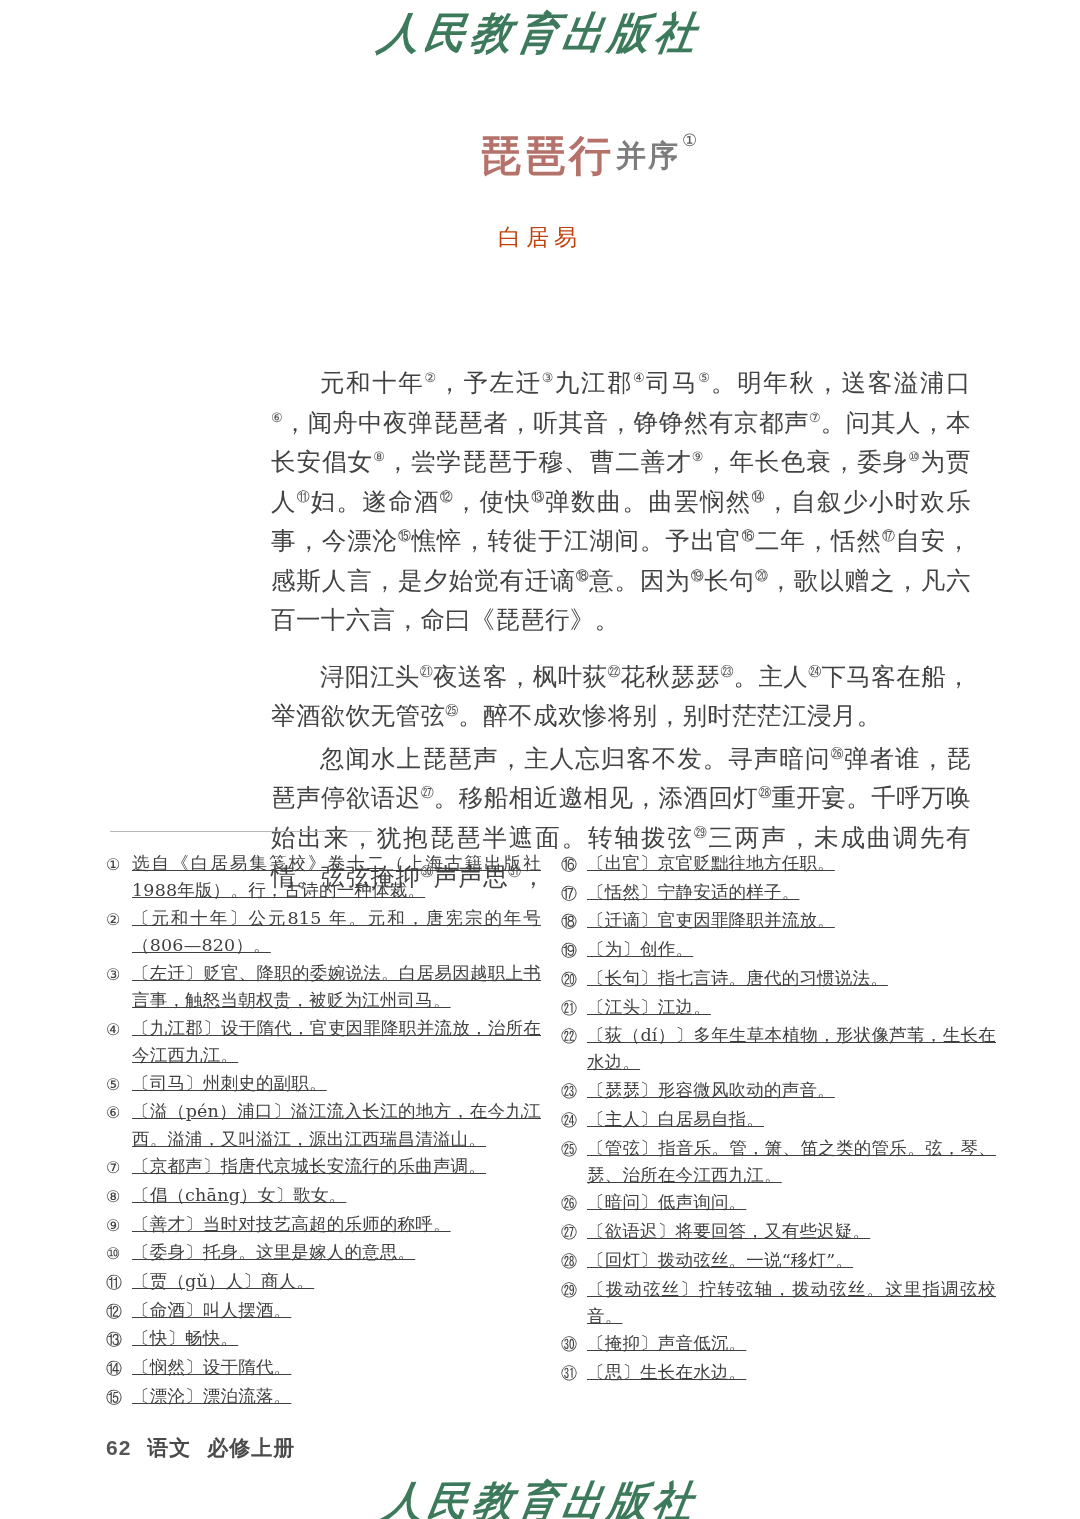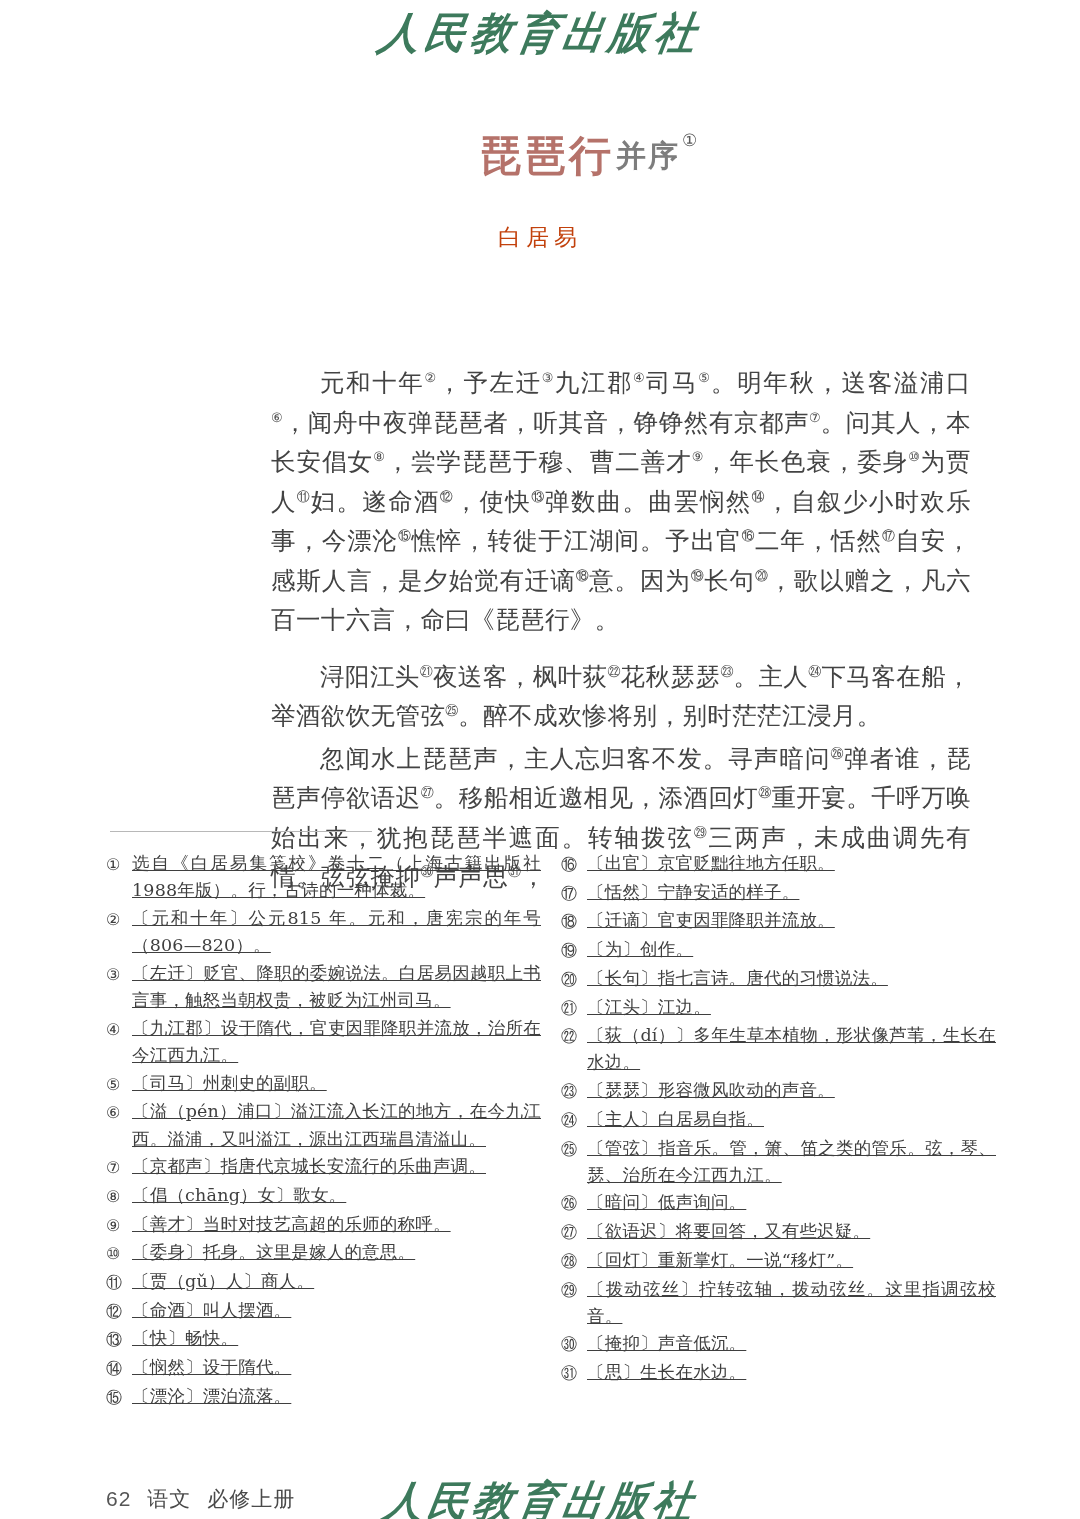--- a/index.html
+++ b/index.html
@@ -155,26 +155,27 @@
   .fn-text {
     flex: 1 1 auto;
     text-align: justify;
     text-align-last: left;
     text-decoration: underline;
   }
 
   
   .page-footer {
     position: absolute;
-    top: 1485px;
+    top: 1434px;
     left: 106px;
     font-family: "DejaVu Serif", serif;
     font-size: 21px;
     color: #4a4a4a;
     letter-spacing: 1px;
+    font-weight: bold;
   }
   .page-num {
     font-family: "Liberation Sans", sans-serif;
     font-size: 21px;
     color: #555;
     margin-right: 16px;
   }
   .footer-sub { margin-left: 2px; }
   .footer-gap { display: inline-block; width: 14px; }
 </style>
@@ -305,21 +306,21 @@
       <div class="fn-item">
         <span class="fn-num">㉖</span>
         <span class="fn-text">〔暗问〕低声询问。</span>
       </div>
       <div class="fn-item">
         <span class="fn-num">㉗</span>
         <span class="fn-text">〔欲语迟〕将要回答，又有些迟疑。</span>
       </div>
       <div class="fn-item">
         <span class="fn-num">㉘</span>
-        <span class="fn-text">〔回灯〕重新掌灯。一说“移灯”。</span>
+        <span class="fn-text">〔回灯〕拨动弦丝。一说“移灯”。</span>
       </div>
       <div class="fn-item">
         <span class="fn-num">㉙</span>
         <span class="fn-text">〔拨动弦丝〕拧转弦轴，拨动弦丝。这里指调弦校音。</span>
       </div>
       <div class="fn-item">
         <span class="fn-num">㉚</span>
         <span class="fn-text">〔掩抑〕声音低沉。</span>
       </div>
       <div class="fn-item">

